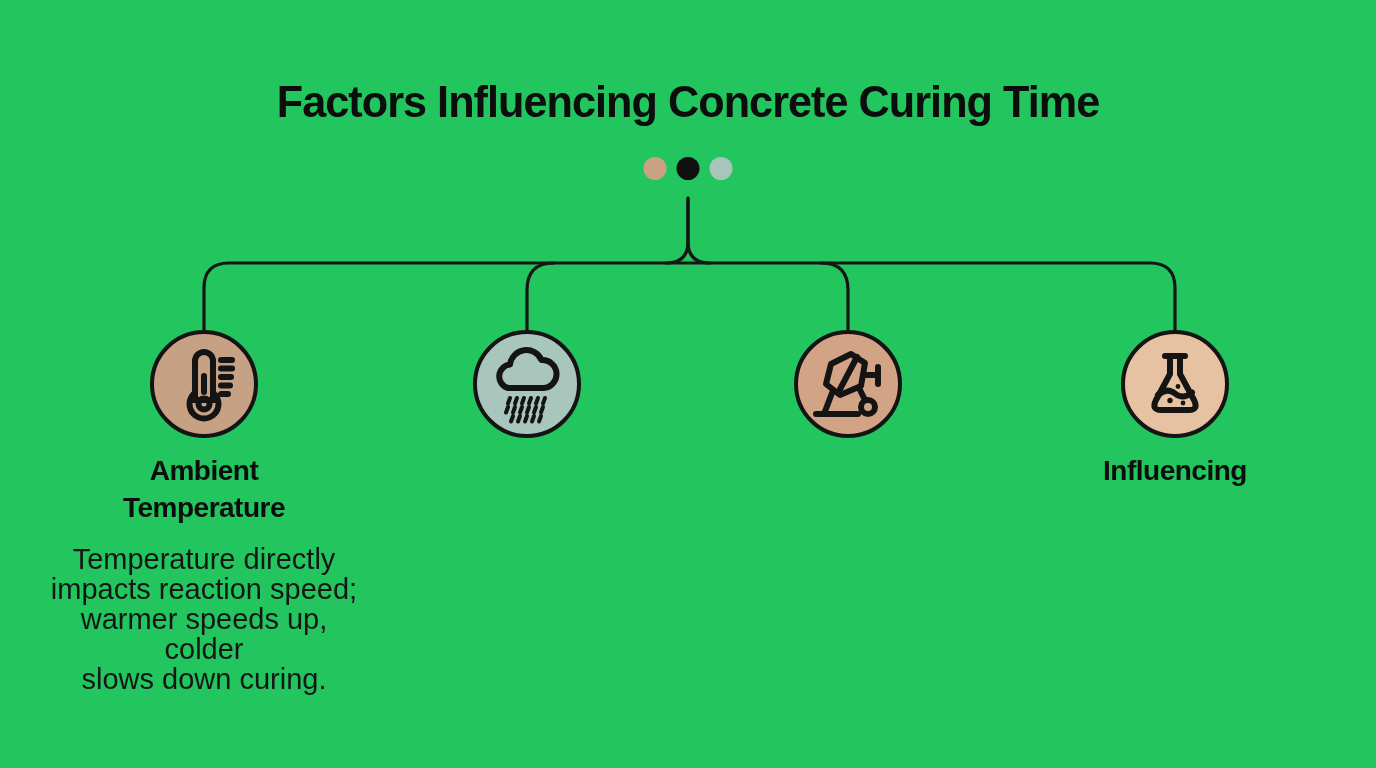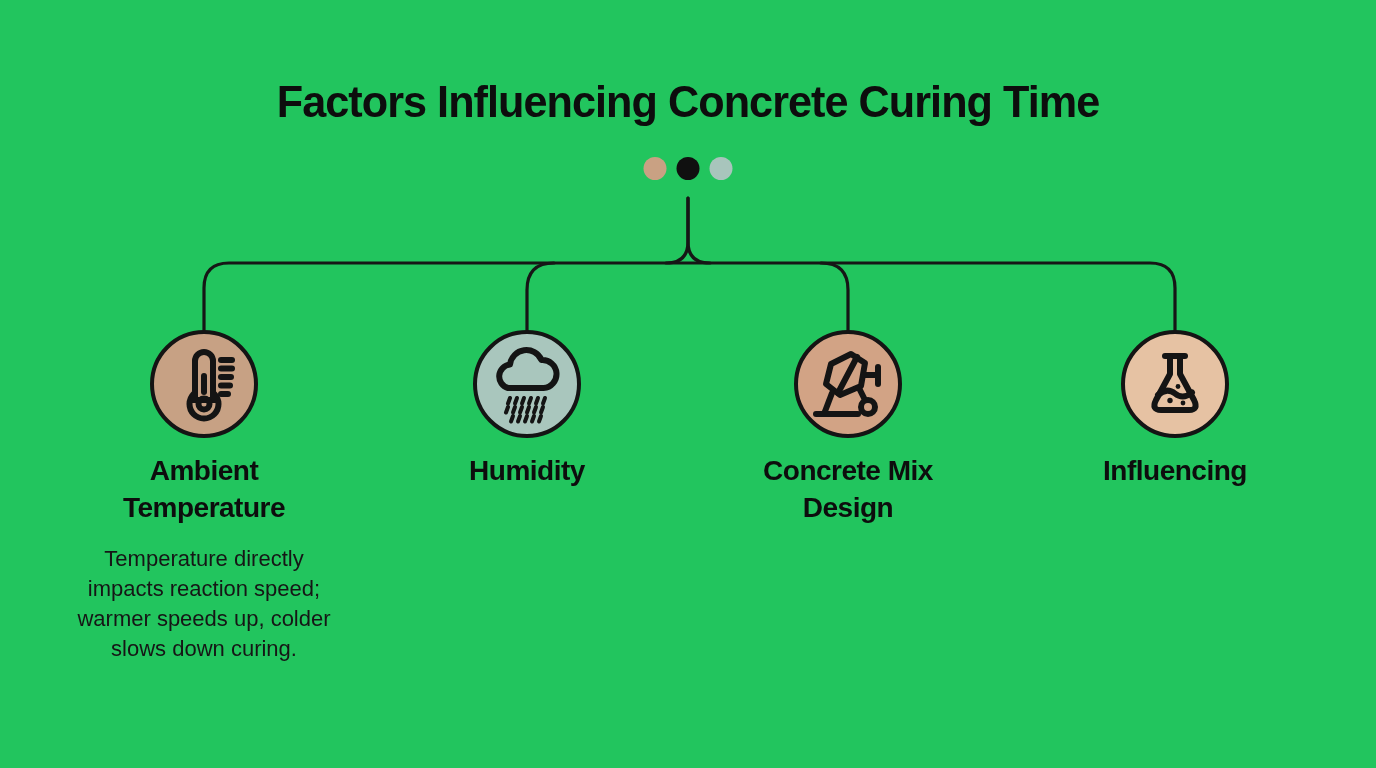--- a/index.html
+++ b/index.html
@@ -60,21 +60,21 @@
     font-weight: 700;
     line-height: 37px;
     letter-spacing: -0.5px;
     color: #0d0d0d;
     white-space: pre-line;
   }
   .factor-desc {
     position: absolute;
     top: 544px; left: 0; width: 320px;
     text-align: center;
-    font-size: 22px;
+    font-size: 29px;
     line-height: 30px;
     color: #161616;
     white-space: pre-line;
   }
 </style>
 </head>
 <body>
 
 <div class="stage">
 
@@ -144,40 +144,37 @@
             <path d="M59,73 l-2,5.5"></path>
             <path d="M66,73 l-2,5.5"></path>
           <path d="M36,82 l-2,5.5"></path>
             <path d="M43,82 l-2,5.5"></path>
             <path d="M50,82 l-2,5.5"></path>
             <path d="M57,82 l-2,5.5"></path>
             <path d="M64,82 l-2,5.5"></path>
         </g>
       </svg>
     </div>
-    <div class="factor-title">Humidity</div>
   </div>
 
   <div class="column col-3">
     <div class="icon-circle" style="background: rgb(210, 163, 133);">
       <svg viewBox="0 0 100 100">
         <g stroke="#141414" stroke-width="6" stroke-linecap="round" stroke-linejoin="round" fill="none">
           <path d="M28,50 L33,30 L53,20 L67,29 L63,52 L42,61 Z"></path>
           <path d="M40,59 L59,23"></path>
           <path d="M34,59 L26,80"></path>
           <path d="M18,80 L60,80"></path>
           <path d="M61,54 L67,66"></path>
           <circle cx="70" cy="73" r="7"></circle>
           <path d="M66,41 L80,41"></path>
           <path d="M80,33 L80,50"></path>
         </g>
       </svg>
     </div>
-    <div class="factor-title">Concrete Mix
-Design</div>
   </div>
 
   <div class="column col-4">
     <div class="icon-circle" style="background: rgb(230, 194, 163);">
       <svg viewBox="0 0 100 100">
         <g stroke="#141414" stroke-width="6" stroke-linecap="round" stroke-linejoin="round" fill="none">
           <path d="M40,22 H60"></path>
           <path d="M45,24 V40 L31,66 Q26,76 36,76 H64 Q74,76 69,66 L55,40 V24"></path>
           <path d="M33,61 C39,55.5 45,55.5 50,59.5 C55,63.5 61,63.5 67,58.5"></path>
         </g>

